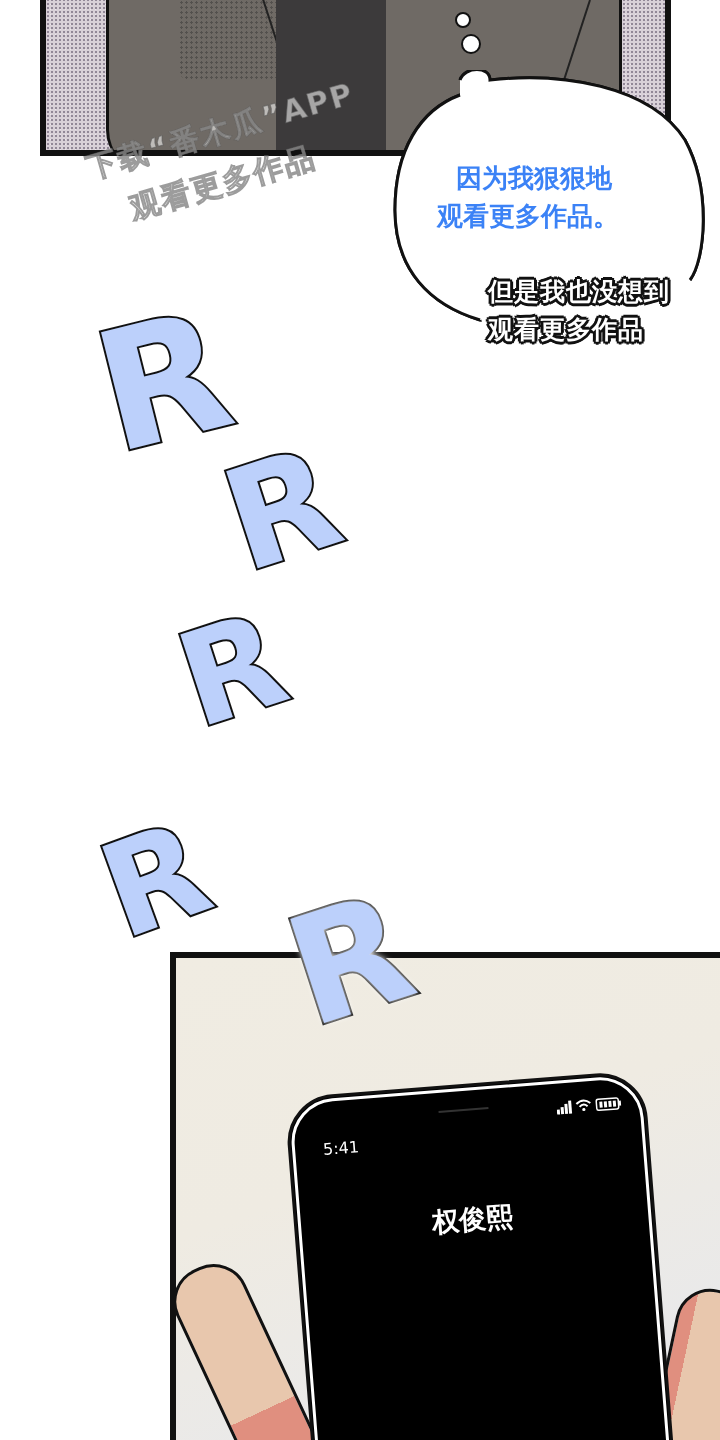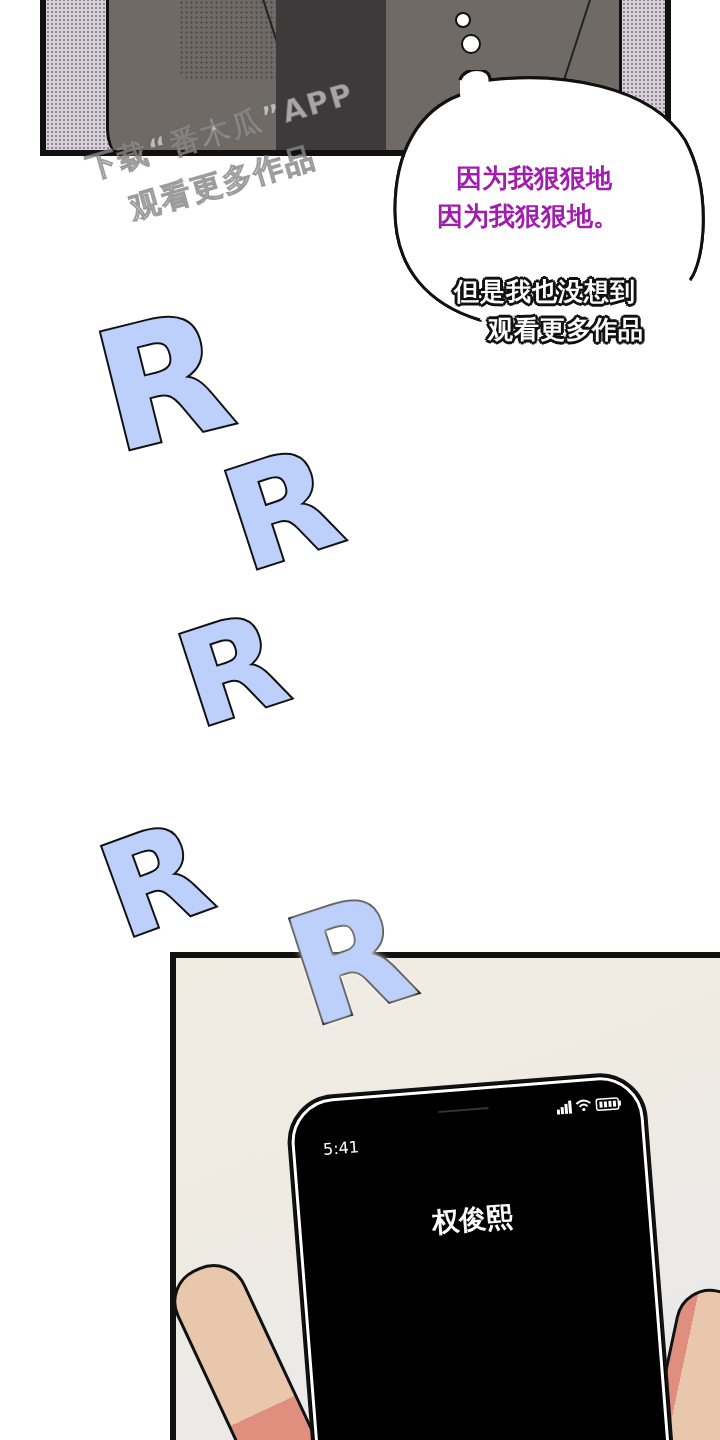--- a/index.html
+++ b/index.html
@@ -22,21 +22,21 @@
     border-radius:10px; }
 
   
   .wm { position:absolute; color:rgba(255,255,255,0.55); font-size:30px; font-weight:bold;
         -webkit-text-stroke:1px rgba(90,90,90,.6); transform:rotate(-16deg); transform-origin:left top;
         white-space:nowrap; letter-spacing:2px; }
 
   
   #bubble { position:absolute; left:390px; top:70px; width:315px; height:255px; }
   .dot { position:absolute; background:#fff; border:2.5px solid #111; border-radius:50%; }
-  .speech { position:absolute; color:#a21caf; font-size:26px; font-weight:bold; line-height:36px; text-align:center; white-space:nowrap; }
+  .speech { position:absolute; color:#3b82f6; font-size:26px; font-weight:bold; line-height:36px; text-align:center; white-space:nowrap; }
   .shout { position:absolute; color:#fff; font-size:25px; font-weight:bold; white-space:nowrap; letter-spacing:1px;
            text-shadow: -2px -2px 0 #111, 2px -2px 0 #111, -2px 2px 0 #111, 2px 2px 0 #111,
                          0 3px 0 #111, 3px 0 0 #111, -3px 0 0 #111, 0 -3px 0 #111; }
 
   
   .rletter { position:absolute; font-family:"DejaVu Sans", sans-serif; font-weight:bold; color:#bcd0fb;
              -webkit-text-stroke:4px #111; paint-order:stroke fill; line-height:1; }
 
   
   #bottom-panel { left:170px; top:952px; width:560px; height:500px; border:6px solid #111; border-right:none;
@@ -70,23 +70,23 @@
 <div class="dot" style="left:461px;top:34px;width:16px;height:16px;"></div>
 <svg id="bubble" viewBox="0 0 315 255">
   <path d="M70 10 C 75 -4, 100 -4, 100 10 C 170 2, 260 15, 295 70 C 322 120, 315 190, 300 210
            M 90 250 C 40 235, 5 200, 5 140 C 5 80, 30 40, 70 25 Z" fill="#fff" stroke="#111" stroke-width="3"></path>
   <path d="M70 10 C 75 -4, 100 -4, 100 10 C 170 2, 260 15, 295 70 C 322 120, 315 190, 300 210
            L 90 250 C 40 235, 5 200, 5 140 C 5 80, 30 40, 70 25 Z" fill="#fff" stroke="none"></path>
   <path d="M70 10 C 75 -4, 100 -4, 100 10 C 170 2, 260 15, 295 70 C 322 120, 315 190, 300 210" fill="none" stroke="#111" stroke-width="3"></path>
   <path d="M 90 250 C 40 235, 5 200, 5 140 C 5 80, 30 40, 70 25" fill="none" stroke="#111" stroke-width="3"></path>
 </svg>
 <div class="speech" style="left:456px;top:160px;">因为我狠狠地</div>
-<div class="speech" style="left:437px;top:198px;">因为我狠狠地。</div>
+<div class="speech" style="left:437px;top:198px;">观看更多作品。</div>
 
-<div class="shout" style="left:454px;top:275px;">但是我也没想到</div>
+<div class="shout" style="left:488px;top:275px;">但是我也没想到</div>
 <div class="shout" style="left:488px;top:313px;">观看更多作品</div>
 
 <div class="rletter" style="left:100px;top:300px;font-size:165px;transform:rotate(-14deg);">R</div>
 <div class="rletter" style="left:228px;top:440px;font-size:140px;transform:rotate(-18deg);">R</div>
 <div class="rletter" style="left:182px;top:605px;font-size:130px;transform:rotate(-18deg);">R</div>
 
 <div id="bottom-panel" class="abs">
 
   <div class="finger" style="left:30px;top:300px;width:70px;height:220px;border-radius:35px 35px 10px 10px;transform:rotate(-25deg);background:linear-gradient(180deg,#e8c7ad 70%,#e08f7f 70%);"></div>
 

